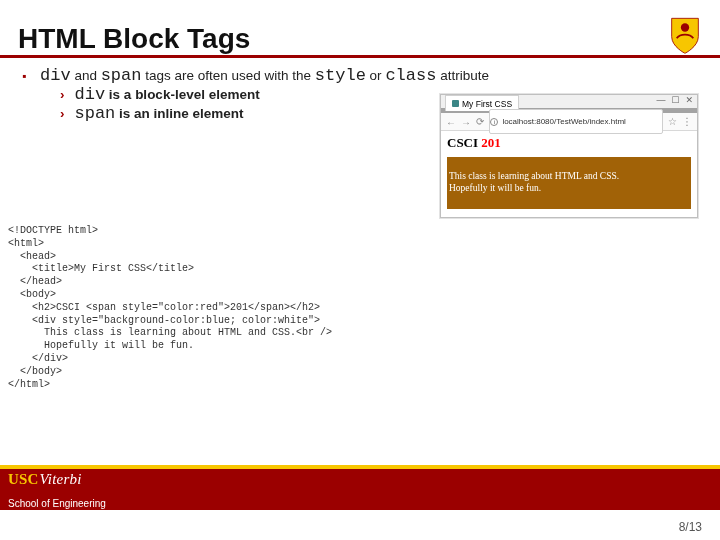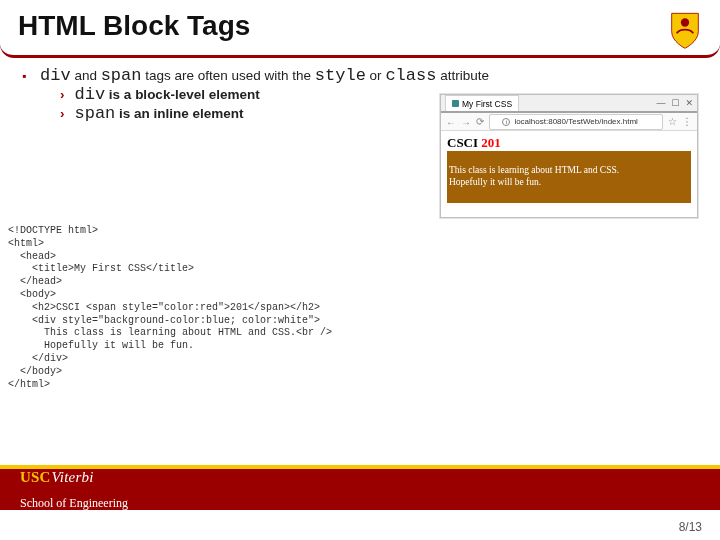--- a/index.html
+++ b/index.html
@@ -1,45 +1,45 @@
 <!DOCTYPE html>
 <html><head>
 <meta charset="utf-8">
 <style>
   * { box-sizing: border-box; margin: 0; padding: 0; }
   html, body { width: 720px; height: 540px; font-family: Arial, Helvetica, sans-serif; background: #fff; color: #000; }
   .slide { position: relative; width: 720px; height: 540px; }
-  .title-bar { position: relative; height: 58px; border-bottom: 3px solid #9b0000; padding: 10px 18px 0 18px; display: flex; align-items: flex-start; justify-content: space-between; border-radius: 14px; }
+  .title-bar { position: relative; height: 58px; border-bottom: 3px solid #9b0000; padding: 10px 18px 0 18px; display: flex; align-items: flex-end; justify-content: space-between; }
   .title { font-size: 28px; font-weight: 700; color: #111; }
   .shield { width: 34px; height: 40px; }
   .content { padding: 8px 20px 0 20px; font-size: 13.5px; color: #222; }
   ul.top { list-style: none; padding-left: 2px; }
   ul.top > li::before { content: "▪"; color: #9b0000; margin-right: 10px; font-size: 12px; }
   ul.sub { list-style: none; padding-left: 38px; margin-top: 0; }
   ul.sub > li::before { content: "›"; color: #9b0000; margin-right: 10px; font-weight: 700; }
   .mono { font-family: "Courier New", Courier, monospace; font-size: 17px; }
   .bold { font-weight: 700; }
   .browser { position: absolute; top: 94px; right: 22px; width: 258px; height: 124px; border: 1px solid #bfbfbf; background: #fff; box-shadow: 0 0 0 1px #e3e3e3; font-size: 9px; }
-  .brow-top { height: 18px; background: #f0f0f0; border-bottom: 2px solid #a3a3a3; display: flex; align-items: center; padding: 0 4px; gap: 2px; }
+  .brow-top { height: 18px; background: #f0f0f0; border-bottom: 5px solid #a3a3a3; display: flex; padding: 0 4px; gap: 2px; }
   .tab { background: #fff; border: 1px solid #d0d0d0; border-bottom: none; height: 16px; display: flex; align-items: center; padding: 0 6px; font-size: 8.5px; gap: 3px; }
   .tab .favicon { width: 7px; height: 7px; background: #3b8686; border-radius: 1px; }
   .wctrls { margin-left: auto; display: flex; gap: 6px; font-size: 9px; color: #666; }
   .brow-url { height: 18px; background: #fafafa; border-bottom: 1px solid #d8d8d8; display: flex; align-items: center; padding: 0 5px; gap: 5px; }
-  .urlbox { flex: 1; background: #fff; border: 1px solid #cfcfcf; border-radius: 2px; height: 16px; display: flex; align-items: center; padding: 0 12px; font-size: 8px; color: #333; gap: 4px; }
+  .urlbox { flex: 1; background: #fff; border: 1px solid #cfcfcf; border-radius: 2px; height: 25px; display: flex; align-items: center; padding: 0 0; font-size: 8px; color: #333; gap: 4px; }
   .info-i { width: 8px; height: 8px; border: 1px solid #888; border-radius: 50%; font-size: 6px; display: flex; align-items: center; justify-content: center; color: #555; }
   .nav-ico { color: #888; font-size: 10px; }
   .brow-body { padding: 4px 6px; font-family: 'Times New Roman', serif; }
-  .page-h2 { font-size: 13px; font-weight: 700; margin-bottom: 0; }
+  .page-h2 { font-size: 13px; font-weight: 700; margin-bottom: 6px; }
   .page-h2 .red { color: red; }
   .page-div { background: #a16207; color: #fff; font-size: 9.5px; padding: 14px 2px; line-height: 1.25; }
   .code-block { position: absolute; left: 8px; top: 225px; font-family: "Courier New", Courier, monospace; font-size: 10px; line-height: 1.28; color: #333; white-space: pre; }
-  .footer { position: absolute; left: 0; right: 0; bottom: 30px; height: 45px; background: #9b0000; border-top: 4px solid #f7c600; display: flex; align-items: center; padding-left: 20px; }
+  .footer { position: absolute; left: 0; right: 0; bottom: 30px; height: 45px; background: #9b0000; border-top: 4px solid #f7c600; display: flex; align-items: center; padding-left: 8px; }
   .usc { color: #f7c600; font-weight: 700; font-size: 15px; font-family: Georgia, 'Times New Roman', serif; letter-spacing: .2px; }
   .usc .vit { color: #fff; font-style: italic; font-weight: 400; margin-left: 1px; }
-  .soe { color: #fff; font-size: 12px; margin-top: 10px; font-family: Liberation Serif, serif; }
+  .soe { color: #fff; font-size: 10px; margin-top: 10px; font-family: Liberation Sans, sans-serif; }
   .pagenum { position: absolute; right: 18px; bottom: 6px; font-size: 12px; color: #555; }
 </style>
 </head>
 <body>
 
 <div class="slide">
 
   <div class="title-bar">
     <div class="title">HTML Block Tags</div>
     <svg class="shield" viewBox="0 0 40 48">

